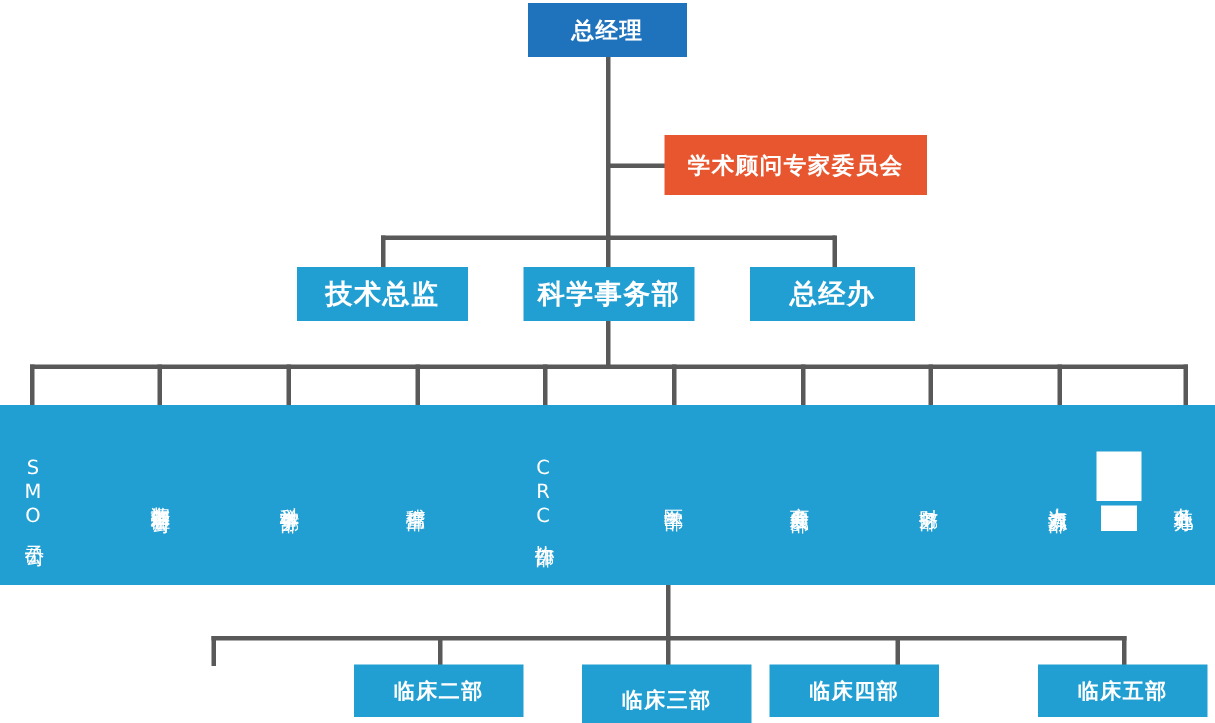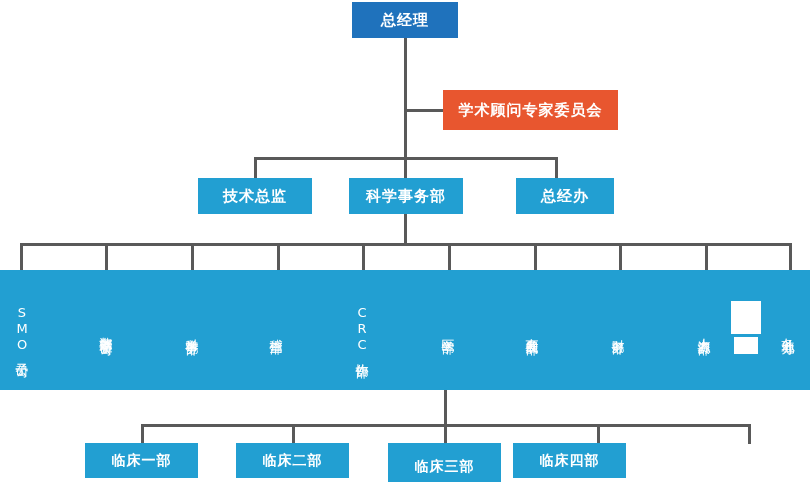--- a/index.html
+++ b/index.html
@@ -15,21 +15,21 @@
   .box{
     position:absolute;
     display:flex;align-items:center;justify-content:center;
     color:#ffffff;
     font-weight:bold;
     letter-spacing:1px;
     box-sizing:border-box;
     white-space:nowrap;
   }
   .box-top{background:#1f72bc;font-size:15px;}
-  .box-mid{background:#229fd2;font-size:15px;}
+  .box-mid{background:#229fd2;font-size:18px;}
   .box-accent{background:#e8562f;font-size:15px;}
   .box-leaf{background:#229fd2;font-size:14px;}
 
   
   .band{
     position:absolute;
     background:#229fd2;
   }
   .vlabel{
     position:absolute;
@@ -89,36 +89,36 @@
   <div class="ln ln-v" style="left:444px;top:424px;width:3px;height:20px;"></div>
   <div class="ln ln-v" style="left:597px;top:424px;width:3px;height:20px;"></div>
   <div class="ln ln-v" style="left:748px;top:424px;width:3px;height:20px;"></div>
 
   <div class="box box-accent" style="left:443px;top:90px;width:175px;height:40px;">学术顾问专家委员会</div>
 
   <div class="box box-top" style="left:352px;top:2px;width:106px;height:36px;">总经理</div>
 
   <div class="box box-mid" style="left:198px;top:178px;width:114px;height:36px;">技术总监</div>
   <div class="box box-mid" style="left:349px;top:178px;width:114px;height:36px;">科学事务部</div>
-  <div class="box box-mid" style="left:500px;top:178px;width:98px;height:36px;margin-left:16px;">总经办</div>
+  <div class="box box-mid" style="left:500px;top:178px;width:110px;height:36px;">总经办</div>
 
   <div class="band" style="left:0px;top:270px;width:810px;height:120px;"></div>
 
   <div class="vlabel" style="left:8px;top:272px;width:28px;height:116px;">SMO子公司</div>
   <div class="vlabel" style="left:80px;top:272px;width:52px;height:116px;">数据管理子公司</div>
   <div class="vlabel" style="left:170px;top:272px;width:44px;height:116px;">科学事务部</div>
   <div class="vlabel" style="left:254px;top:272px;width:44px;height:116px;">稽查部</div>
   <div class="vlabel" style="left:340px;top:272px;width:44px;height:116px;">CRC协作部</div>
   <div class="vlabel" style="left:426px;top:272px;width:44px;height:116px;">医学部</div>
   <div class="vlabel" style="left:510px;top:272px;width:44px;height:116px;">商务发展部</div>
   <div class="vlabel" style="left:596px;top:272px;width:44px;height:116px;">财务部</div>
   <div class="vlabel" style="left:682px;top:272px;width:44px;height:116px;">人力资源部</div>
   <div class="vlabel" style="left:766px;top:272px;width:44px;height:116px;">各驻地办</div>
 
   <div class="placeholder" style="left:731px;top:301px;width:30px;height:33px;"></div>
   <div class="placeholder" style="left:734px;top:337px;width:24px;height:17px;"></div>
 
-  <div class="box box-leaf" style="left:85px;top:443px;width:113px;height:35px;">临床一部</div>
   <div class="box box-leaf" style="left:236px;top:443px;width:113px;height:35px;">临床二部</div>
   <div class="box box-leaf" style="left:388px;top:443px;width:113px;height:47px;">临床三部</div>
   <div class="box box-leaf" style="left:513px;top:443px;width:113px;height:35px;">临床四部</div>
+  <div class="box box-leaf" style="left:692px;top:443px;width:113px;height:35px;">临床五部</div>
 
 </div>
 
 </body></html>

